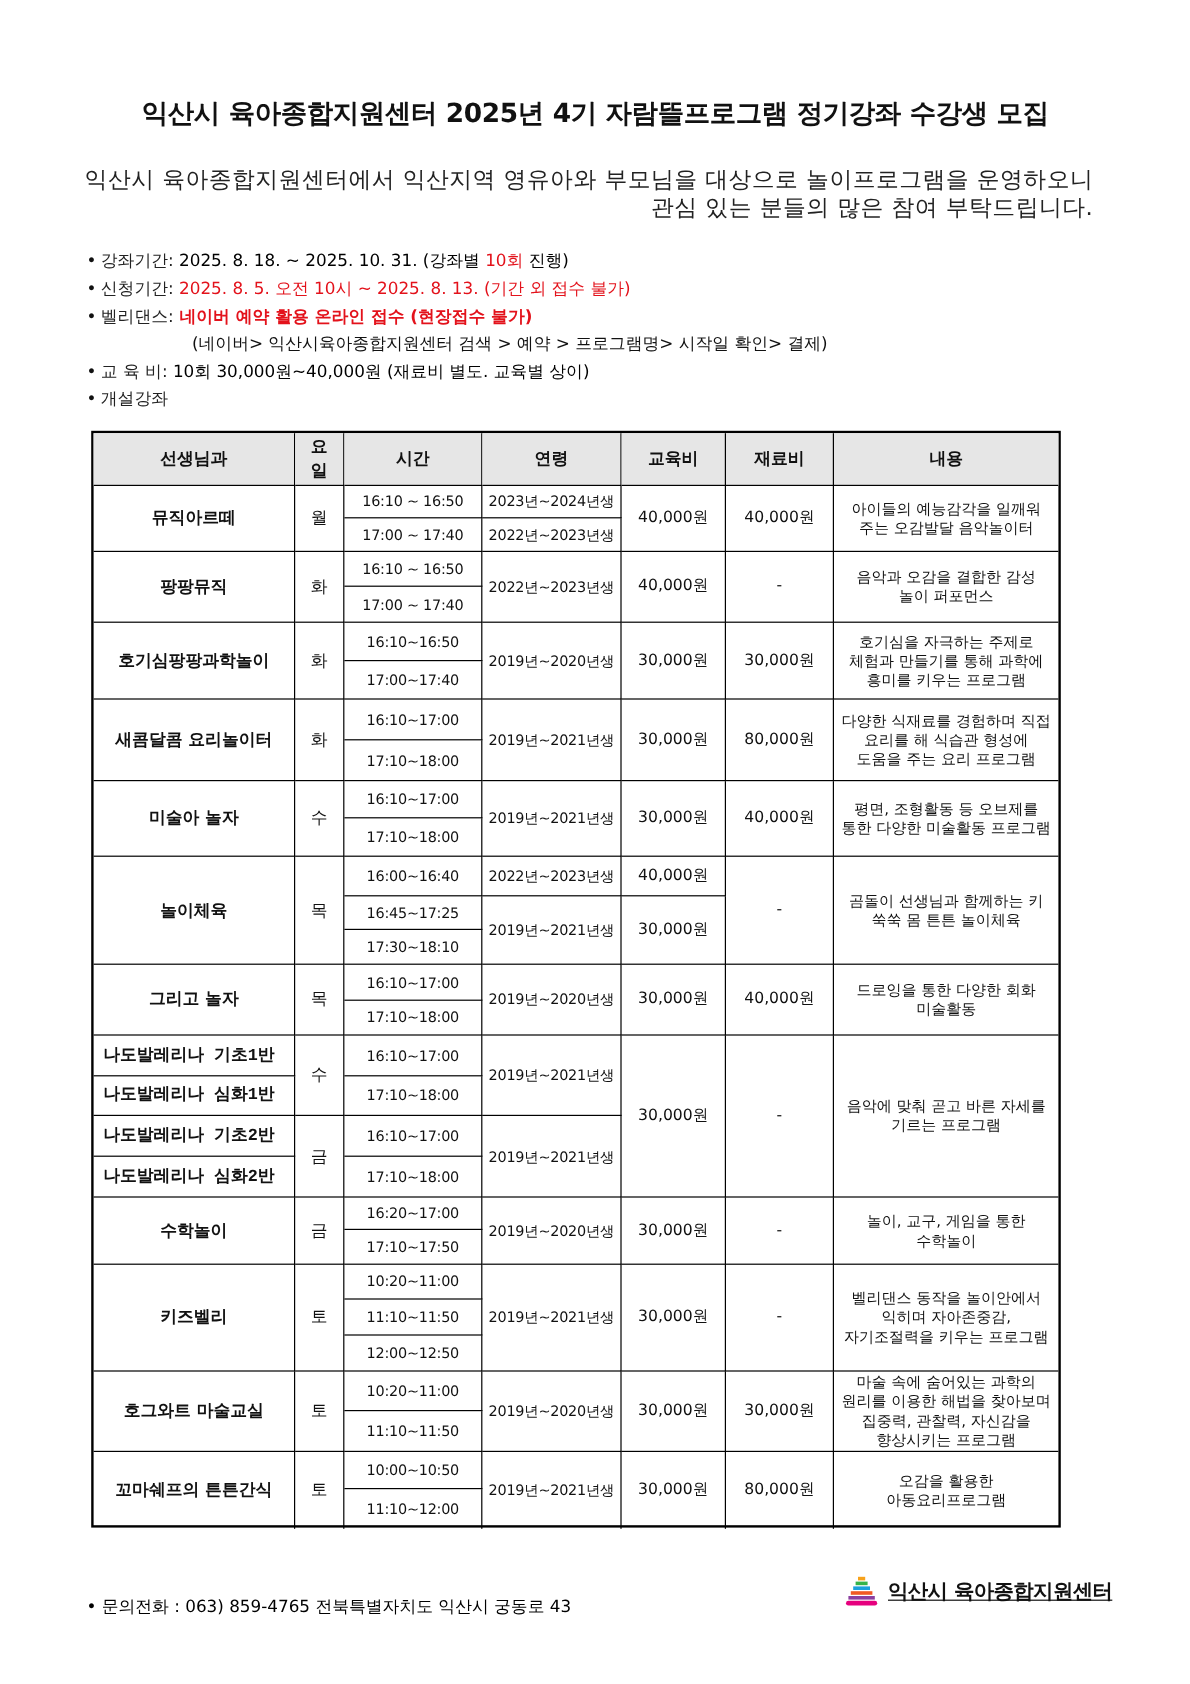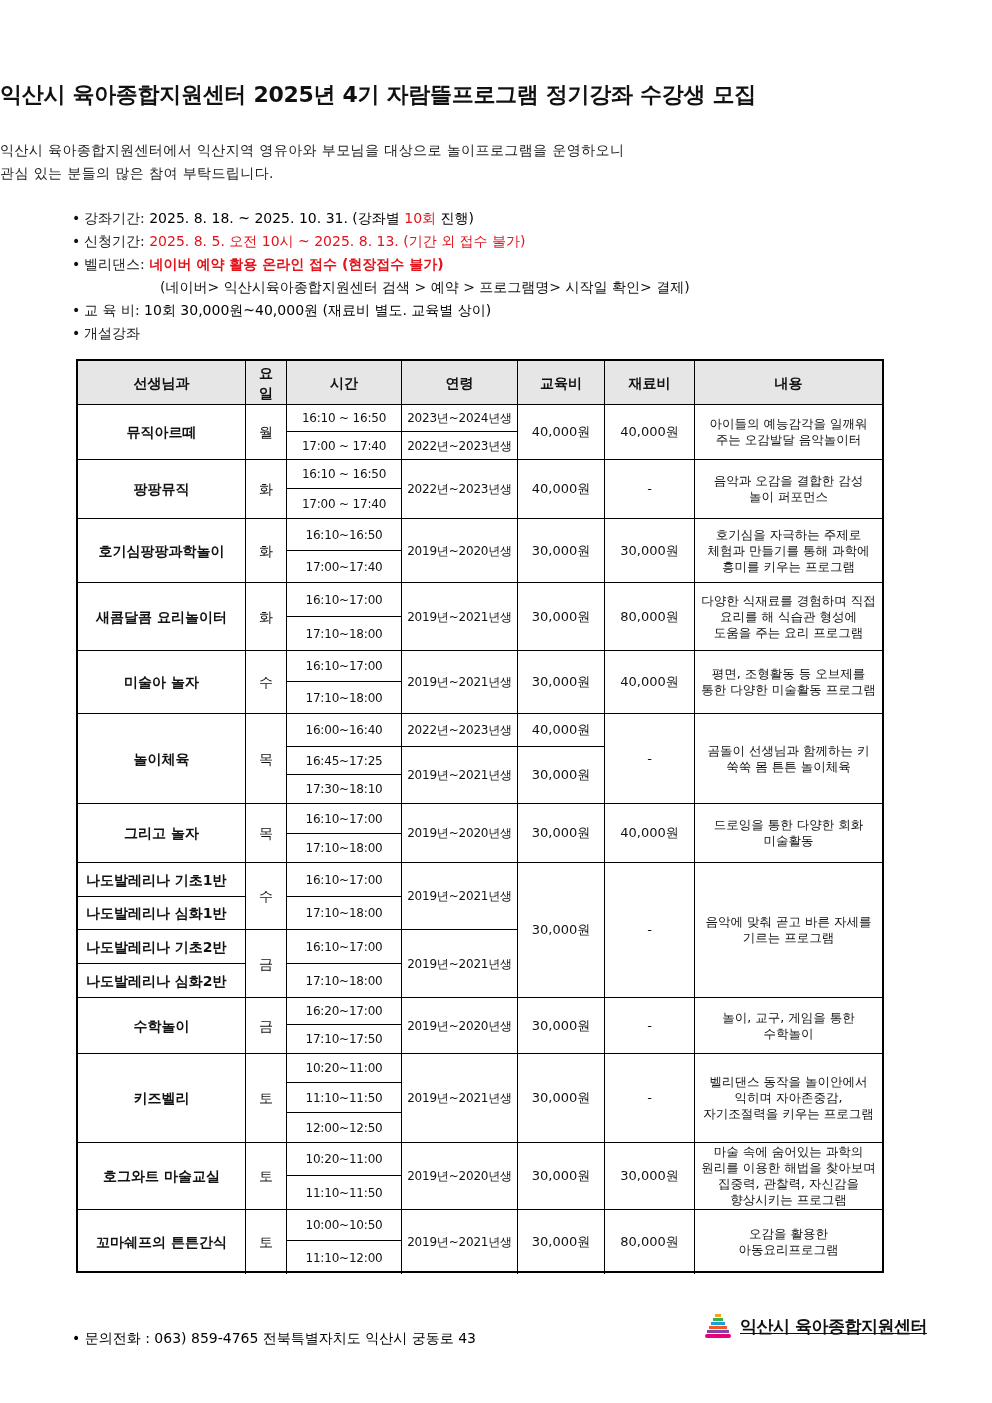--- a/index.html
+++ b/index.html
@@ -1,21 +1,21 @@
 <!DOCTYPE html>
 <html><head>
 <meta charset="utf-8">
 <style>
   html, body { margin: 0; padding: 0; background: #ffffff; }
   body { width: 992px; height: 1403px; position: relative; overflow: hidden;
          font-family: "DejaVu Sans", "Liberation Sans", sans-serif; color: #111; }
-  .title { position: absolute; left: 0; top: 80px; width: 992px; text-align: left;
+  .title { position: absolute; left: 0; top: 80px; width: 992px; text-align: center;
            font-size: 22px; font-weight: bold; letter-spacing: -0.3px; }
-  .intro { position: absolute; left: 0; top: 139px; width: 911px; text-align: left;
-           font-size: 14px; line-height: 23px; color: #222; letter-spacing: 0.4px; }
+  .intro { position: absolute; left: 0; top: 139px; width: 911px; text-align: right;
+           font-size: 19px; line-height: 23px; color: #222; letter-spacing: 0.4px; }
   .bullets { position: absolute; left: 72px; top: 207px; font-size: 14px; line-height: 23px; }
   .bullets .b { white-space: nowrap; }
   .bullets .dot { display: inline-block; width: 12px; }
   .bullets .lbl { color: #222; }
   .bullets .val { color: #000; }
   .red { color: #e3121b; }
   .bullets .indent { padding-left: 88px; }
 
   .tbl { position: absolute; left: 76px; top: 359px; width: 808px; height: 914px;
          display: grid; border: 2px solid #000; box-sizing: border-box;
@@ -23,21 +23,21 @@
          grid-template-rows: 44px 27px 28px 29px 30px 32px 32px 34px 34px 31px 32px 33px 28px 29px 30px 29px 34px 33px 34px 34px 27px 29px 29px 30px 30px 33px 34px 31px 33px;
          font-size: 13px; }
   .c { border-right: 1px solid #000; border-bottom: 1px solid #000; display: flex;
        align-items: center; justify-content: center; text-align: center; box-sizing: border-box;
        line-height: 16px; padding: 0 3px; }
   .c.lastcol { border-right: none; }
   .c.lastrow { border-bottom: none; }
   .h { background: #e6e6e6; font-weight: bold; font-size: 14px; border-bottom: 1px solid #000; }
   .h.day { flex-direction: column; line-height: 20px; }
   .pn { font-weight: bold; font-size: 14px; }
-  .pn.left { justify-content: flex-start; padding-left: 8px; }
+  .pn.left { justify-content: flex-start; padding-left: 8px; font-family: Liberation Mono, monospace; }
   .day { font-size: 14px; }
   .tm, .age { font-size: 12px; letter-spacing: -0.2px; }
   .fee { font-size: 13px; }
   .desc { font-size: 12.5px; line-height: 16px; padding: 0 6px; word-break: keep-all; }
 
   .footer-contact { position: absolute; left: 72px; top: 1330px; font-size: 14px; color: #000000; white-space: nowrap; }
   .logo { position: absolute; left: 704px; top: 1313px; display: flex; align-items: center; text-decoration: underline; }
   .logo-mark { width: 32px; height: 26px; margin-right: 4px; }
   .logo-text { font-size: 17px; font-weight: bold; color: #111; letter-spacing: -0.5px; }
 </style>

